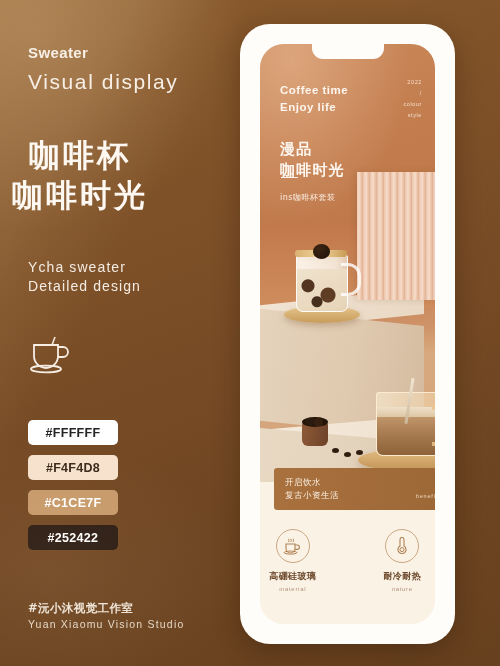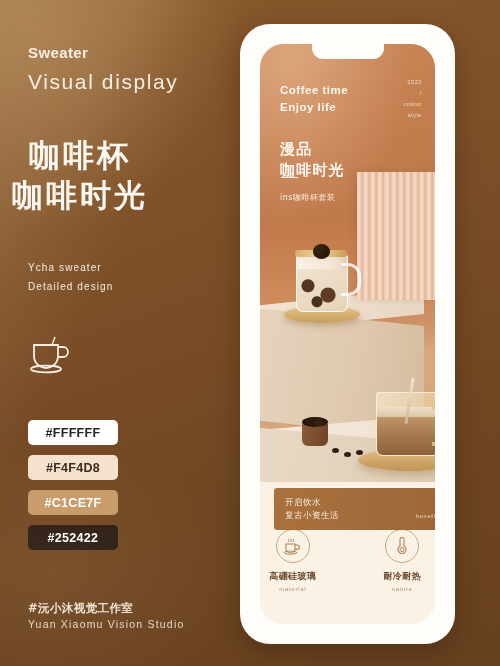--- a/index.html
+++ b/index.html
@@ -30,21 +30,21 @@
   .left{position:absolute;left:0;top:0;width:240px;height:666px;}
 
   .ttl-en{position:absolute;left:28px;top:40px;color:#f7efe6;}
   .ttl-en .l1{font-size:15px;font-weight:bold;letter-spacing:0.4px;line-height:26px;}
   .ttl-en .l2{font-size:21px;font-weight:normal;letter-spacing:1.6px;line-height:24px;margin-top:4px;}
 
   .ttl-cn{position:absolute;left:12px;top:135px;color:#fdf8f2;
      font-family:"DejaVu Sans","Liberation Sans",sans-serif;text-align:center;}
   .ttl-cn .c1,.ttl-cn .c2{font-size:31px;font-weight:bold;letter-spacing:3px;line-height:40px;}
 
-  .sub-en{position:absolute;left:28px;top:258px;color:#f4ece3;font-size:10px;
+  .sub-en{position:absolute;left:28px;top:258px;color:#f4ece3;font-size:14px;
      letter-spacing:1.1px;line-height:19px;}
 
   .cupicon{position:absolute;left:28px;top:334px;width:44px;height:40px;}
 
   .swatches{position:absolute;left:28px;top:420px;}
   .sw{width:90px;height:25px;border-radius:5px;margin-bottom:10px;
       display:flex;align-items:center;justify-content:center;
       font-size:12.5px;font-weight:bold;letter-spacing:0.3px;
       font-family:"Liberation Sans",sans-serif;}
 
@@ -148,21 +148,21 @@
   .mug2 .handle2{position:absolute;left:60px;top:14px;width:22px;height:32px;
      border:4px solid rgba(235,196,140,.85);border-left:none;border-radius:0 14px 14px 0;}
   .mug2 .saucer2{position:absolute;left:-14px;top:57px;width:102px;height:22px;border-radius:50%;
      background:linear-gradient(180deg,#e3bd84,#c29355);
      box-shadow:0 4px 8px rgba(120,80,40,.28);}
 
   
   .card{position:absolute;left:14px;top:424px;width:175px;height:42px;z-index:20;
      background:linear-gradient(95deg,#a9713e,#9c6736);border-radius:3px;
      display:flex;align-items:center;justify-content:space-between;
-     padding:0 11px;box-sizing:border-box;margin-top:20px;}
+     padding:0 11px;box-sizing:border-box;}
   .card .ctxt div{color:#fbf1e5;font-size:8.5px;line-height:13px;letter-spacing:.5px;
      font-family:"DejaVu Sans","Liberation Sans",sans-serif;}
   .card .cright{text-align:right;color:#f3e1cd;}
   .card .cright .slash{font-size:8px;line-height:13px;}
   .card .cright .ben{font-size:5.5px;letter-spacing:.8px;line-height:12px;opacity:.9;}
 
   
   .features{position:absolute;left:0;bottom:0;width:100%;height:142px;
      background:#fbf2e6;display:flex;align-items:center;justify-content:flex-start;gap:44px;
      padding-top:14px;box-sizing:border-box;}

